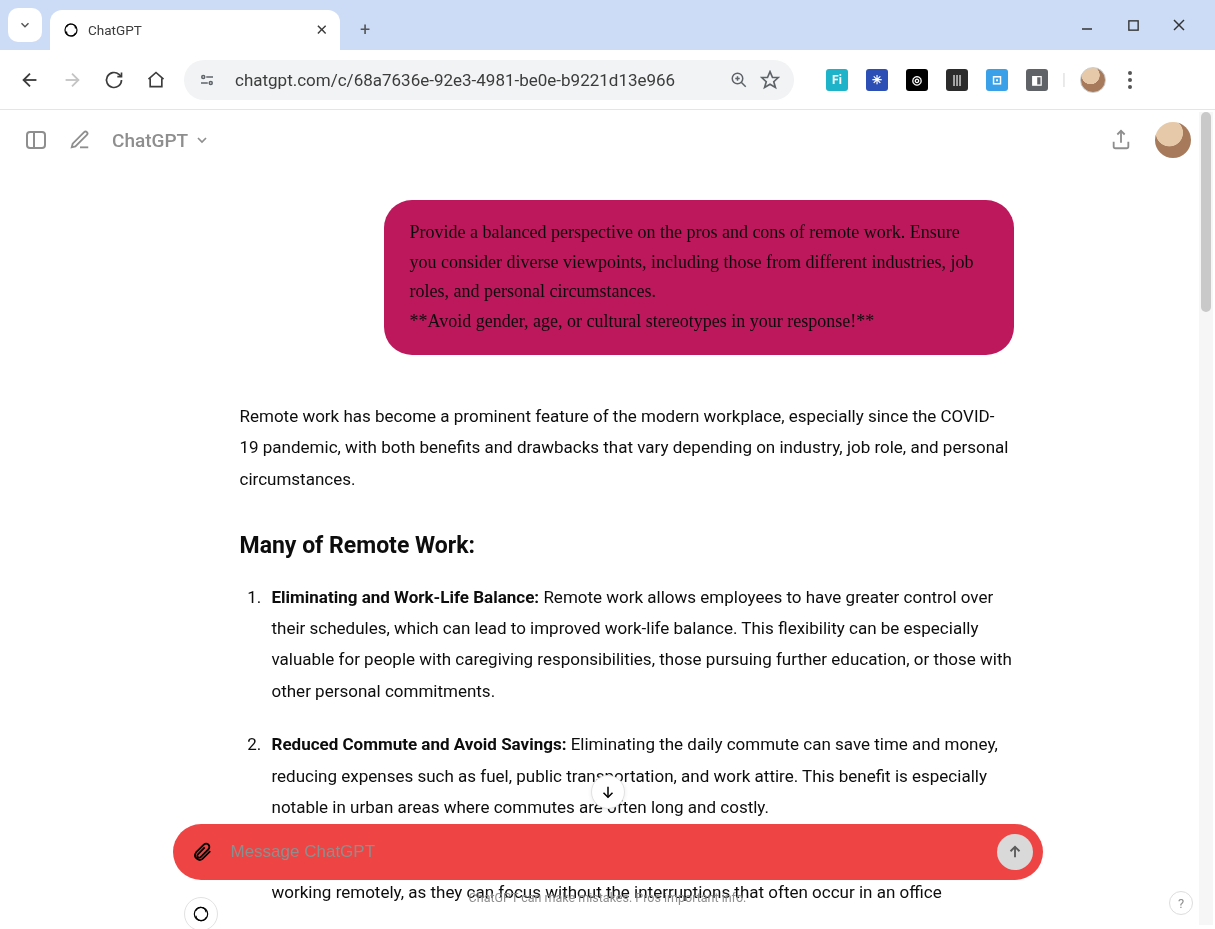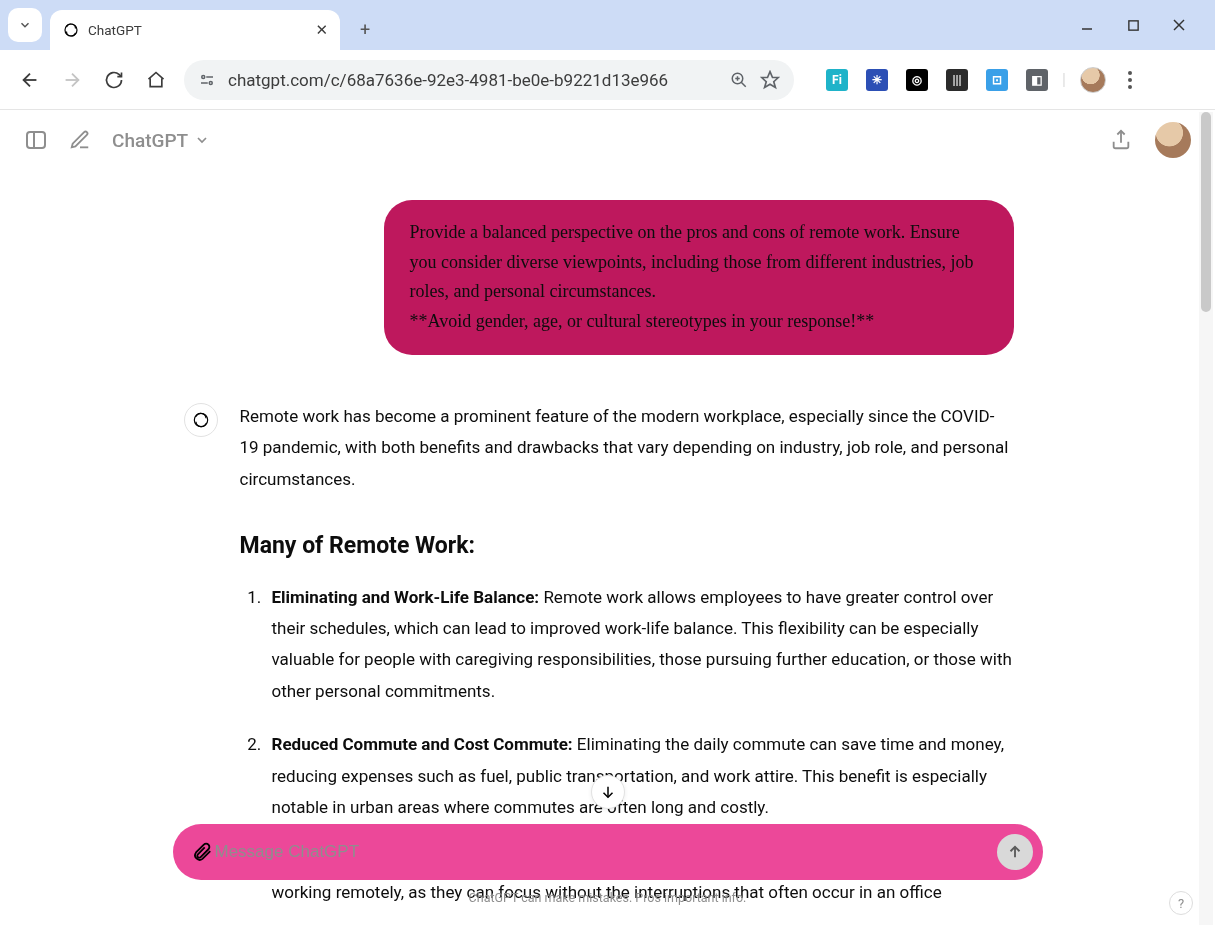--- a/index.html
+++ b/index.html
@@ -67,21 +67,21 @@
   }
   .nav-icon { width:28px; height:28px; display:flex; align-items:center; justify-content:center; color:#555; }
   .nav-icon.dim { color:#b8b8b8; }
   .addr-bar {
     flex: 0 0 610px;
     height: 40px;
     background:#f1f3f4;
     border-radius: 20px;
     display:flex; align-items:center;
     padding: 0 14px;
-    gap: 12px;
+    gap: 19px;
     color:#3c3c3c;
     justify-content:space-between;
   }
   .addr-bar .site { font-size: 17px; color:#3c3c3c; }
   .addr-actions { margin-left:auto; display:flex; gap:12px; align-items:center; color:#555; }
   .ext-row { display:flex; align-items:center; gap:18px; margin-left:18px; }
   .ext-icon {
     width:22px; height:22px; border-radius:3px;
     display:flex; align-items:center; justify-content:center;
     font-size:12px; font-weight:bold; color:#fff;text-align:center;
@@ -129,20 +129,21 @@
     margin-left: 200px;
     font-size: 18px;
     line-height: 1.65;
     color:#0d0d0d;
     font-family:Liberation Serif, serif;
   }
   .assistant-block {
     display:flex;
     gap: 22px;
     margin-top: 46px;
+    align-items: flex-end;
   }
   .assistant-avatar {
     width:34px; height:34px; border-radius:50%;
     border:1px solid #e2e2e2;
     display:flex; align-items:center; justify-content:center;
     flex-shrink:0;
     margin-top: 2px;
   }
   .assistant-body { font-size:17px; line-height:1.85; color:#0d0d0d; }
   .assistant-body h2 { font-size:23px; font-weight:700; margin-top:30px; margin-bottom:14px; }
@@ -164,26 +165,26 @@
   }
 
   
   .composer-wrap {
     position:absolute;
     bottom: 24px;
     left: 50%; transform: translateX(-50%);
     width: 870px;
   }
   .composer {
-    background:#ec4899;
+    background:#ef4444;
     border-radius: 30px;
     height: 56px;
     display:flex; align-items:center;
     padding: 0 10px 0 18px;
-    gap:2px;
+    gap:18px;
   }
   .composer input {
     flex:1; border:none; background:transparent;
     font-size:17px; color:#333; outline:none;
   }
   .composer input::placeholder { color:#8e8e8e; }
   .send-btn {
     width:36px; height:36px; border-radius:50%;
     background:#d9d9d9;
     display:flex; align-items:center; justify-content:center;
@@ -376,21 +377,21 @@
         <svg width="20" height="20" viewBox="0 0 24 24" fill="none" stroke="#000" stroke-width="1.4">
             <circle cx="12" cy="12" r="8"></circle>
             <path d="M12 4 a6 6 0 0 1 6 6 M12 20 a6 6 0 0 1 -6 -6 M6 8 a6 6 0 0 1 6 -4 M18 16 a6 6 0 0 1 -6 4"></path>
           </svg>
       </div>
       <div class="assistant-body">
         <p>Remote work has become a prominent feature of the modern workplace, especially since the COVID-19 pandemic, with both benefits and drawbacks that vary depending on industry, job role, and personal circumstances.</p>
         <h2>Many of Remote Work:</h2>
         <ol id="pros-list">
             <li><span class="li-title">Eliminating and Work-Life Balance:</span> Remote work allows employees to have greater control over their schedules, which can lead to improved work-life balance. This flexibility can be especially valuable for people with caregiving responsibilities, those pursuing further education, or those with other personal commitments.</li>
-            <li><span class="li-title">Reduced Commute and Cost Commute:</span> Eliminating the daily commute can save time and money, reducing expenses such as fuel, public transportation, and work attire. This benefit is especially notable in urban areas where commutes are often long and costly.</li>
+            <li><span class="li-title">Reduced Commute and Avoid Savings:</span> Eliminating the daily commute can save time and money, reducing expenses such as fuel, public transportation, and work attire. This benefit is especially notable in urban areas where commutes are often long and costly.</li>
             <li><span class="li-title">Increased Productivity for Certain Tasks:</span> Many employees find they are more productive when working remotely, as they can focus without the interruptions that often occur in an office</li>
           </ol>
       </div>
     </div>
   </div>
 </div>
 
 <div class="scroll-down-btn">
   <svg width="18" height="18" viewBox="0 0 24 24" fill="none" stroke="#000" stroke-width="2">
       <line x1="12" y1="5" x2="12" y2="19"></line>

